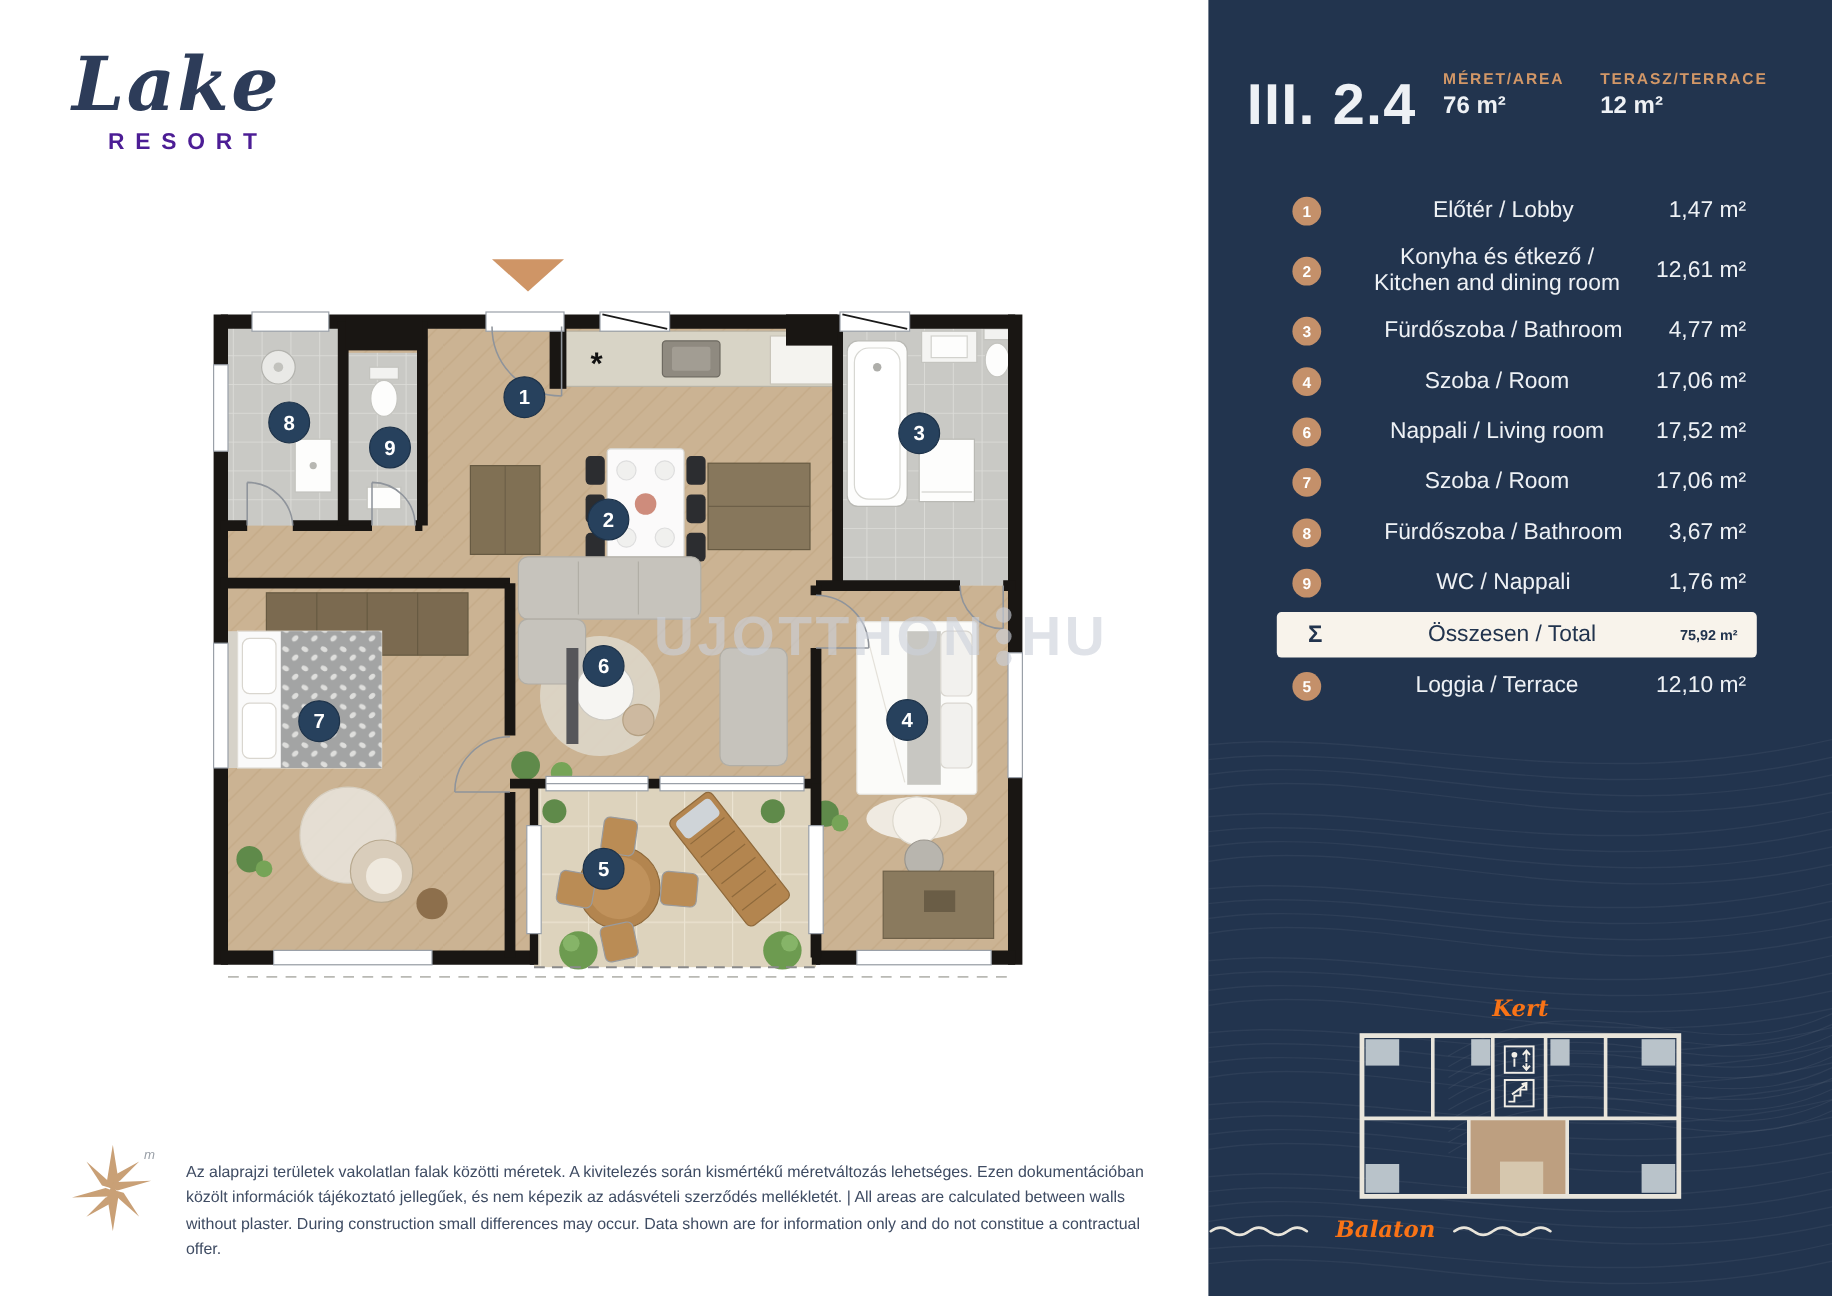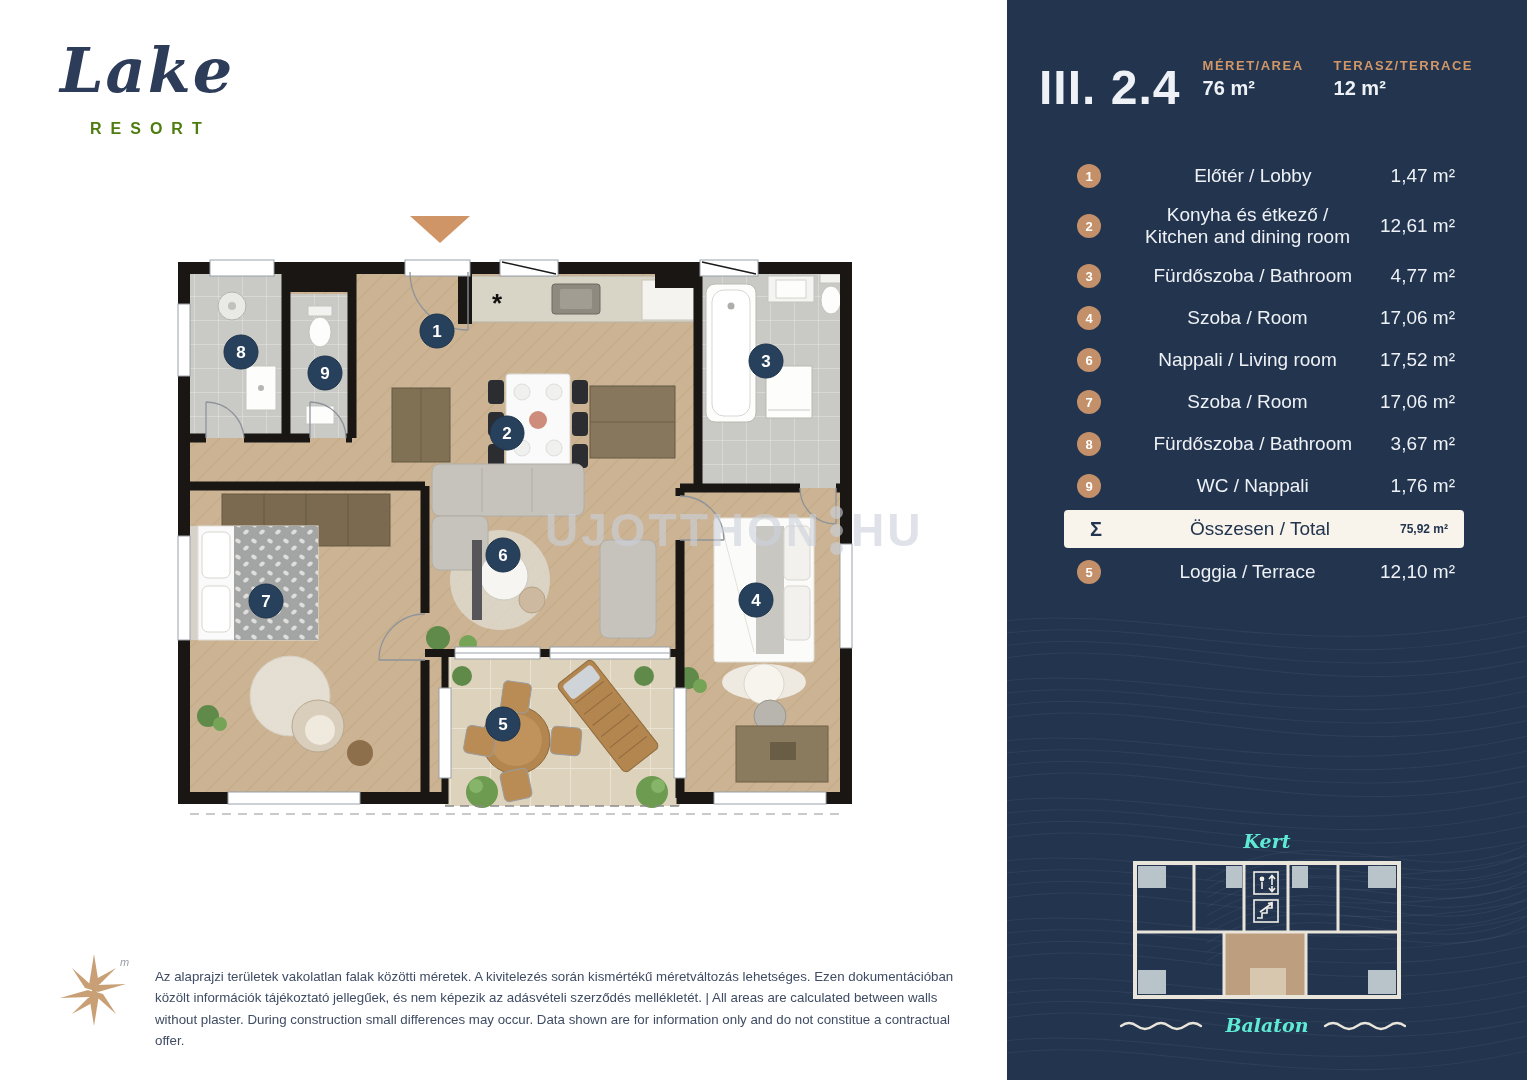--- a/index.html
+++ b/index.html
@@ -4,21 +4,21 @@
 <style>
   * { margin:0; padding:0; box-sizing:border-box; }
   html,body { width:1527px; height:1080px; overflow:hidden; background:#ffffff;
               font-family:"Liberation Sans", sans-serif; }
   .page { position:relative; width:1527px; height:905px; background:#fff; }
 
   
   .logo { position:absolute; left:60px; top:40px; width:260px; }
   .logo-script { font-family:"DejaVu Serif", serif; font-style:italic; font-weight:bold;
                  font-size:62px; color:#2d3c59; letter-spacing:2px; line-height:1; }
-  .logo-sub { font-size:16px; letter-spacing:9px; color:#4d7c0f; margin:18px 0 0 30px; font-weight:bold; }
+  .logo-sub { font-size:19px; letter-spacing:9px; color:#4c1d95; margin:6px 0 0 30px; font-weight:bold; }
 
   
   .plan-wrap { position:absolute; left:170px; top:213px; width:690px; height:610px; }
   .plan-wrap svg { display:block; }
 
   
   .watermark { position:absolute; left:545px; top:494px; height:72px; z-index:5;
                display:flex; align-items:center; color:rgba(203,208,218,0.62);
                font-size:46px; letter-spacing:3px; font-weight:bold; }
   .wm-pill { display:inline-flex; flex-direction:column; justify-content:center; align-items:center;
@@ -53,23 +53,23 @@
   .room-value { font-size:19px; text-align:right; white-space:nowrap; }
   .room-row.total { background:#f8f3eb; color:#22344e; border-radius:4px;
                     margin:3px 63px 3px 57px; min-height:38px; padding:0 16px 0 20px; }
   .room-row.total .room-badge { background:transparent; color:#22344e; font-size:20px;
                                 font-weight:bold; margin-right:12px; width:24px; }
   .room-row.total .room-label { font-weight:normal; }
   .room-row.total .room-value { font-weight:bold; font-size:12px; }
 
   .minimap { position:absolute; top:830px; left:0; right:0; text-align:center; }
   .map-label { font-family:"DejaVu Serif", serif; font-style:italic; font-weight:bold;
-               font-size:19px; color:#5eead4; }
+               font-size:19px; color:#f97316; }
   .map-svg { margin:8px auto 0 auto; display:block; }
-  .balaton-row { margin-top:14px; display:flex; align-items:center; justify-content:center; gap:14px; }
+  .balaton-row { margin-top:14px; display:flex; align-items:center; gap:14px; }
 </style>
 </head>
 <body>
 
 <div class="page">
 
   <div class="logo">
     <div class="logo-script">Lake</div>
     <div class="logo-sub">RESORT</div>
   </div>

